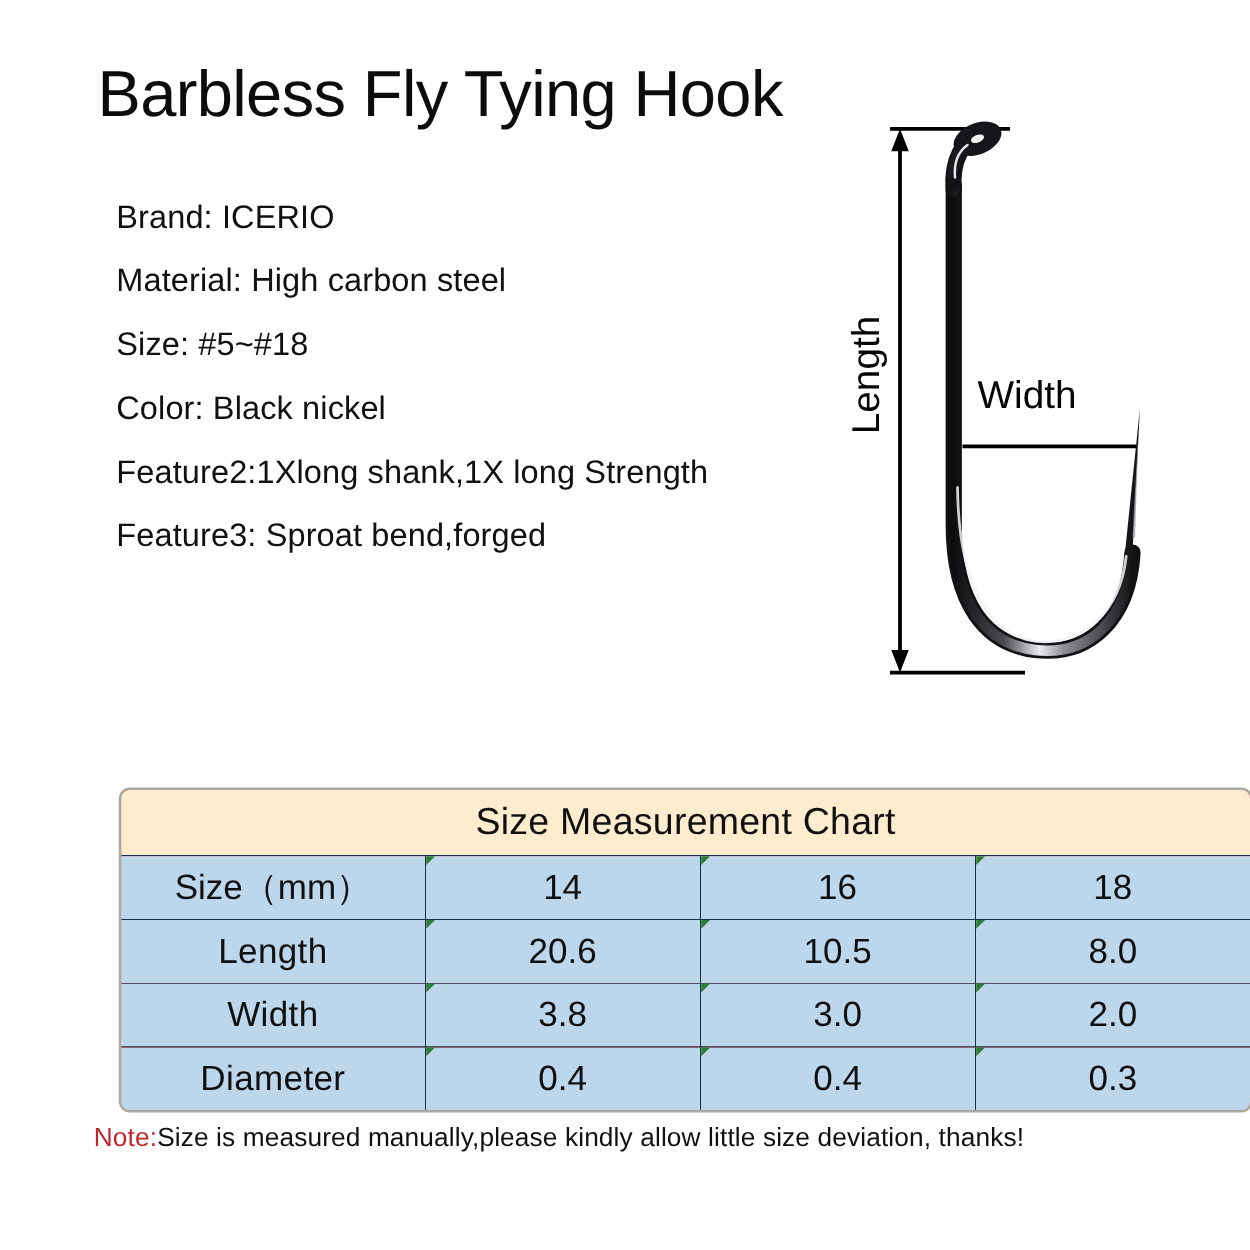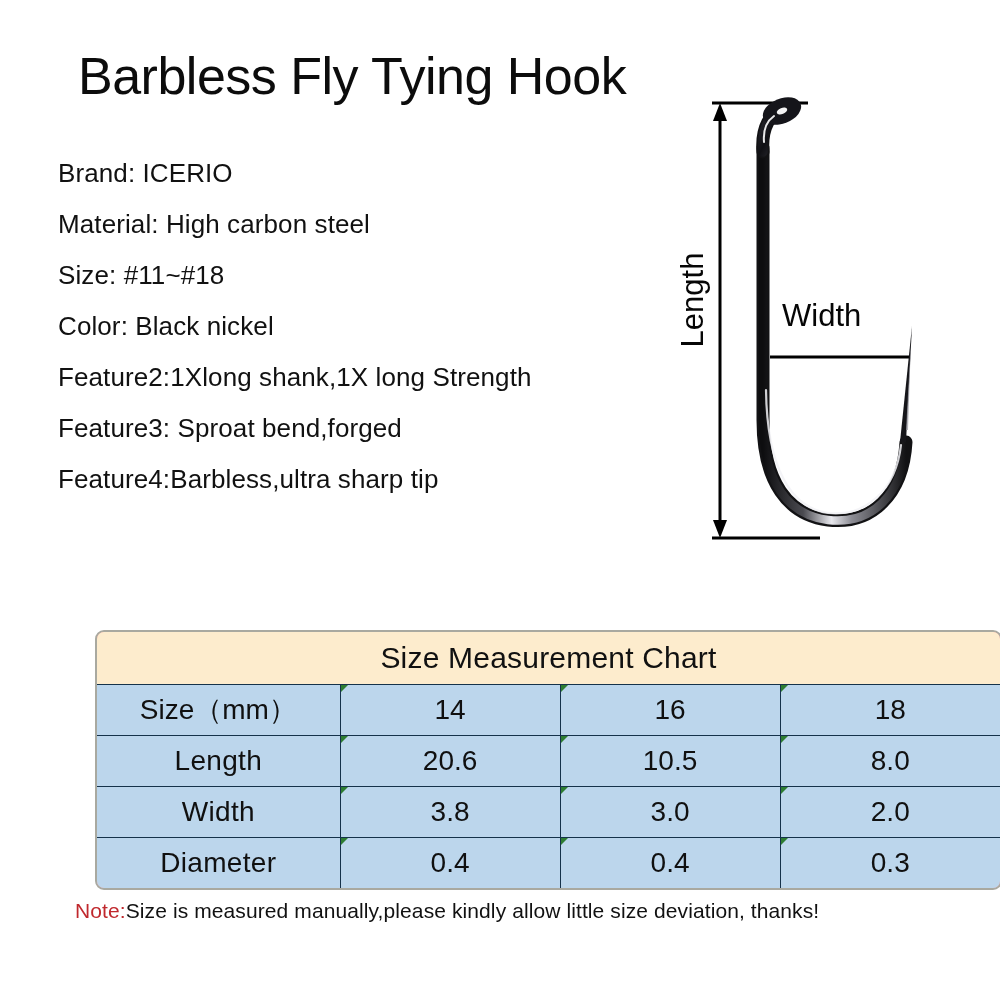--- a/index.html
+++ b/index.html
@@ -37,20 +37,21 @@
     left: 58px;
     top: 148px;
     width: 640px;
   }
   .spec-line {
     font-size: 26px;
     line-height: 51px;
     color: #111111;
     white-space: nowrap;
     letter-spacing: 0.1px;
+    margin-left: 35px;
   }
 
   
   .diagram {
     position: absolute;
     left: 660px;
     top: 90px;
     width: 340px;
     height: 470px;
   }
@@ -155,25 +156,24 @@
   .note .note-tag { color: #c0282d; }
 </style>
 </head>
 <body>
 
 <div class="title">Barbless Fly Tying Hook</div>
 
 <div class="spec-list">
   <div class="spec-line">Brand: ICERIO</div>
   <div class="spec-line">Material: High carbon steel</div>
-  <div class="spec-line">Size: #11~#18</div>
+  <div class="spec-line">Size: #5~#18</div>
   <div class="spec-line">Color: Black nickel</div>
   <div class="spec-line">Feature2:1Xlong shank,1X long Strength</div>
   <div class="spec-line">Feature3: Sproat bend,forged</div>
-  <div class="spec-line">Feature4:Barbless,ultra sharp tip</div>
 </div>
 
 <div class="diagram">
   <svg width="340" height="470" viewBox="0 0 340 470">
     <defs>
       <linearGradient id="steelShank" x1="0" y1="0" x2="1" y2="0">
         <stop offset="0%" stop-color="#0d0d0f"></stop>
         <stop offset="28%" stop-color="#4a4a50"></stop>
         <stop offset="48%" stop-color="#e9e9ee"></stop>
         <stop offset="62%" stop-color="#8d8d95"></stop>

